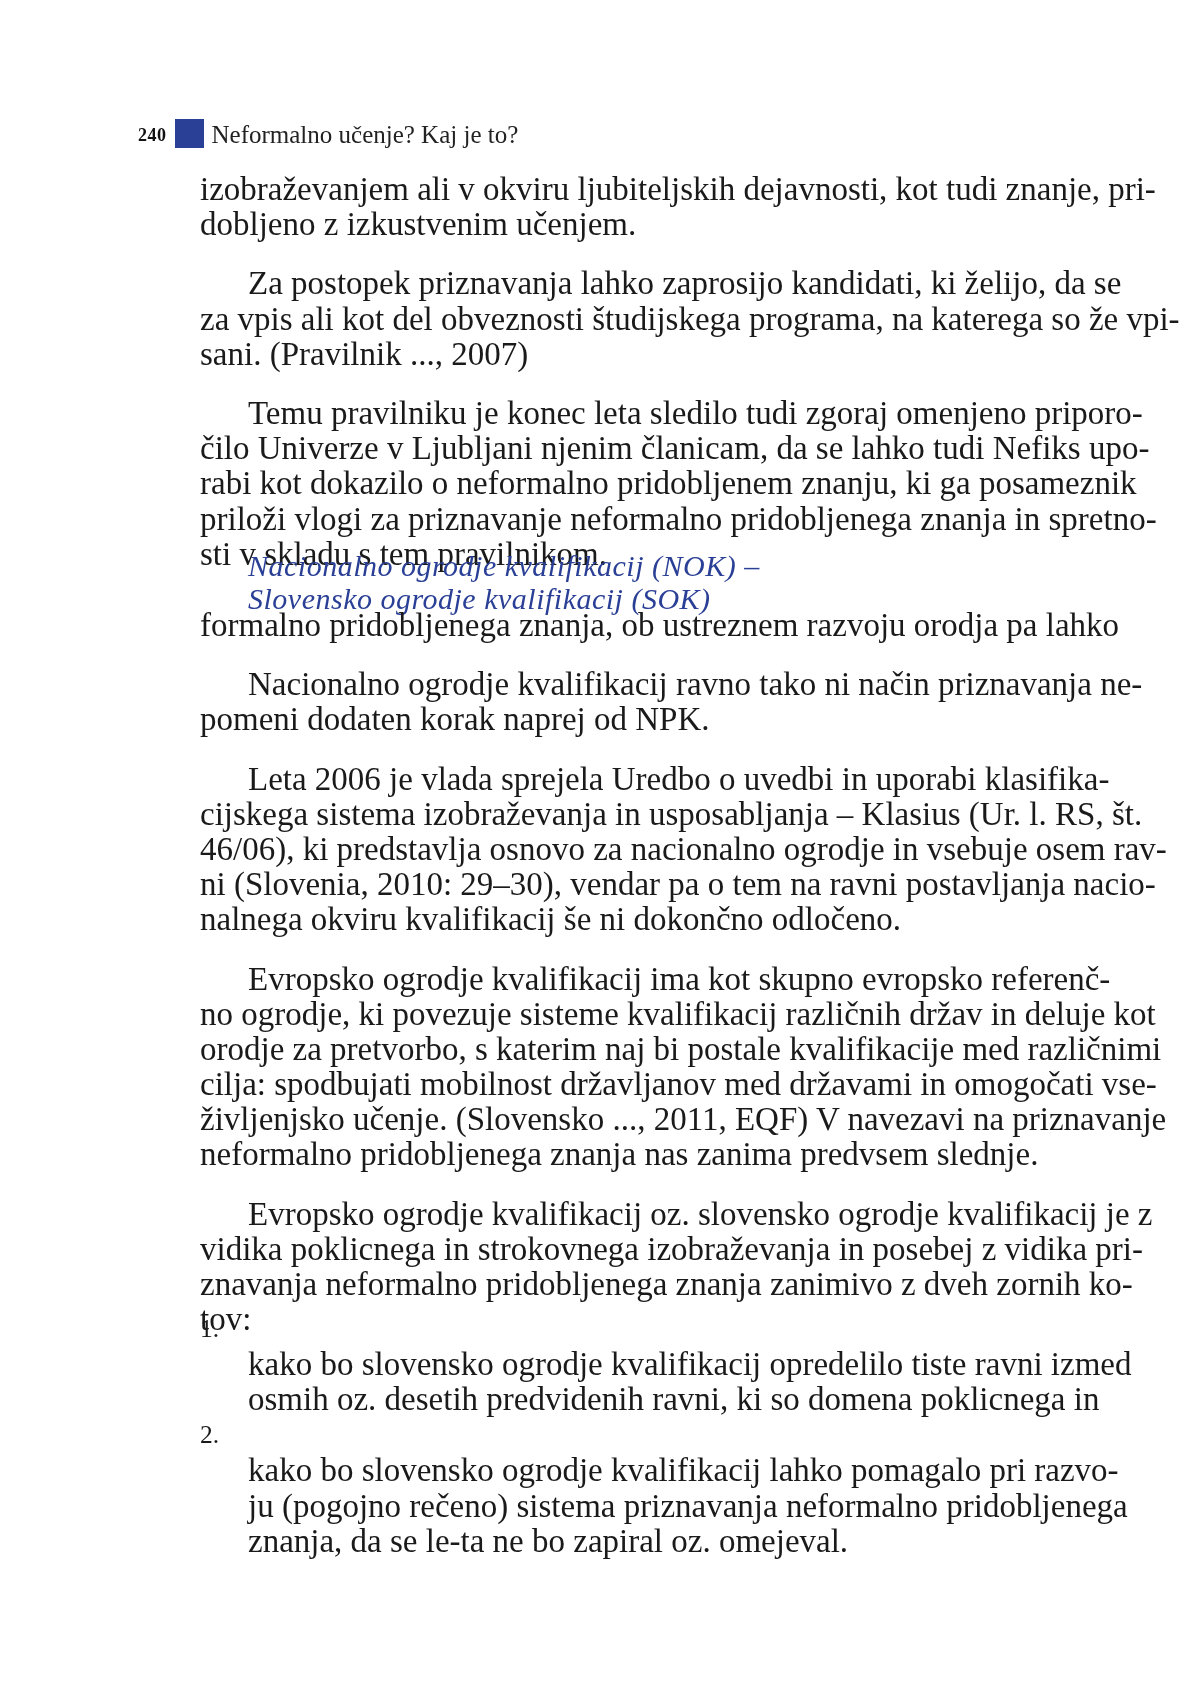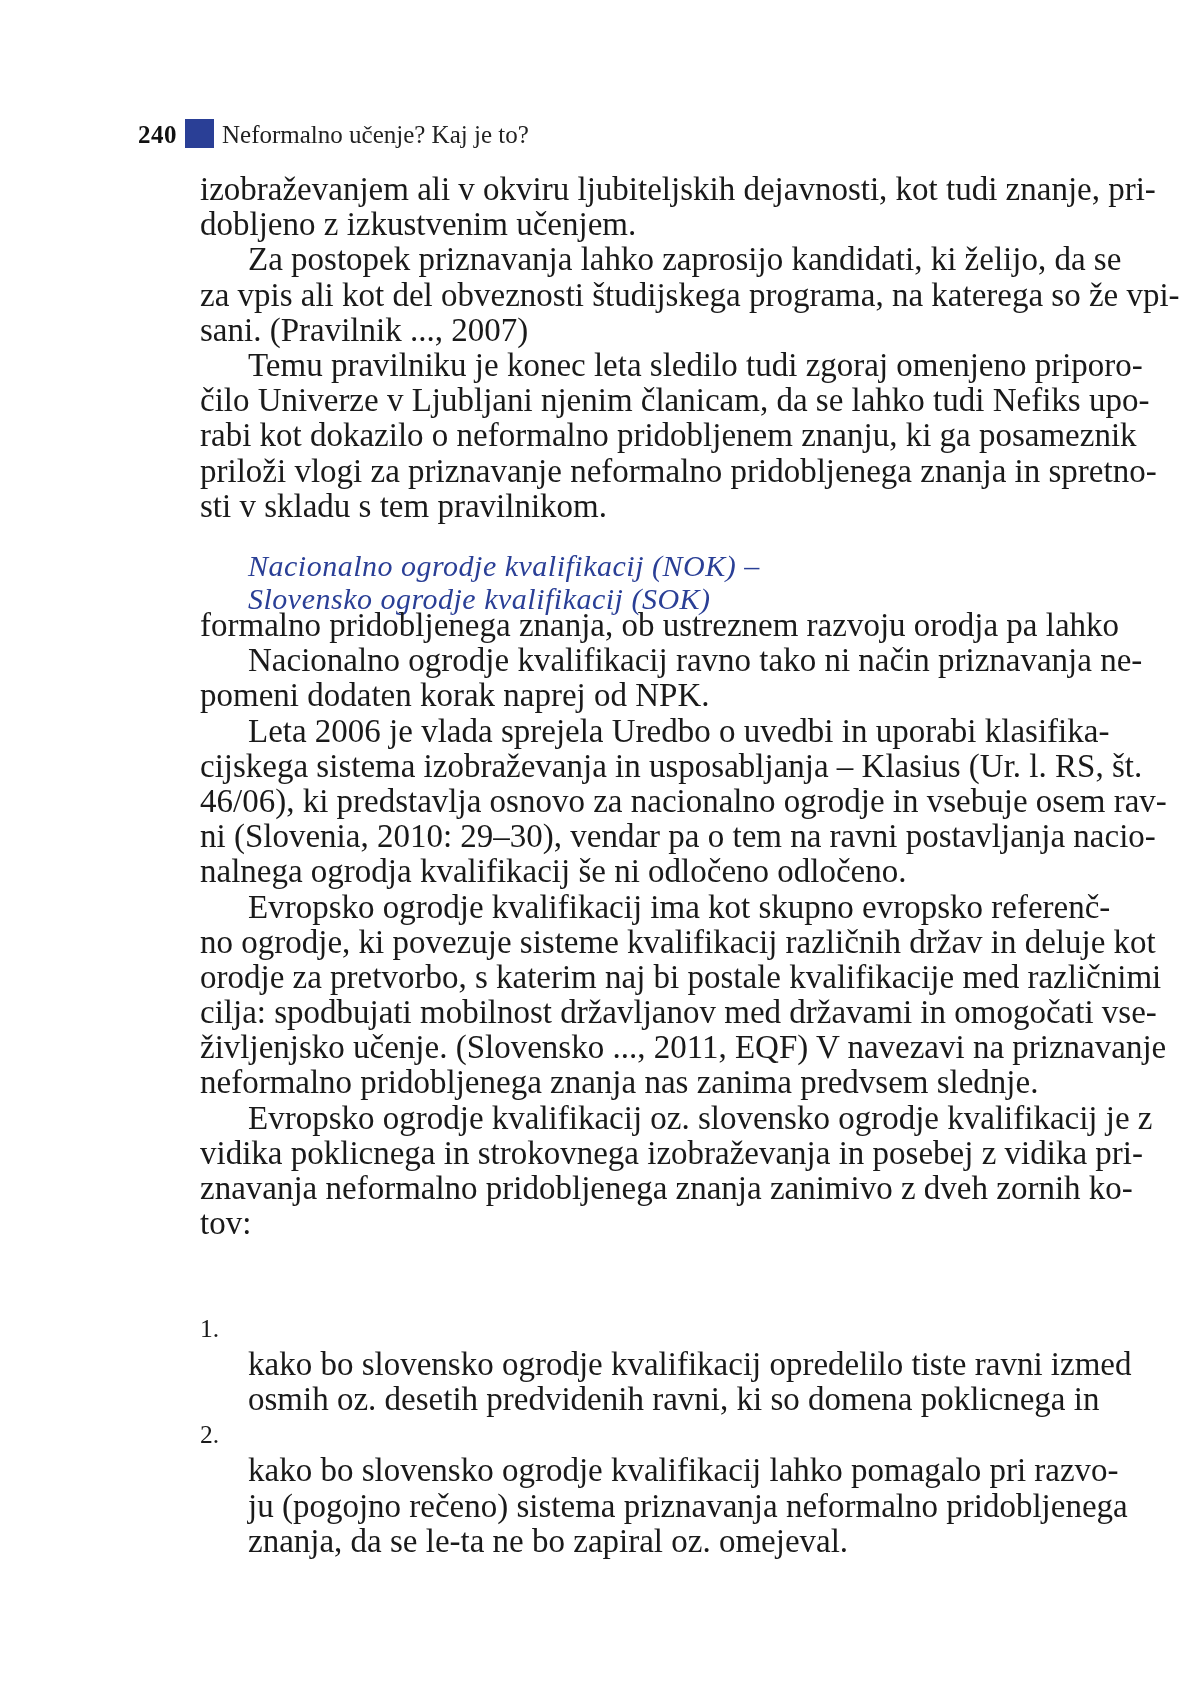--- a/index.html
+++ b/index.html
@@ -1,25 +1,25 @@
 <!DOCTYPE html>
 <html><head>
 <meta charset="utf-8">
 <style>
   html, body { margin: 0; padding: 0; background: #ffffff; }
   body { width: 1187px; height: 1684px; position: relative; overflow: hidden;
          font-family: "Liberation Serif", "DejaVu Serif", serif; color: #1a1a1a; }
   .header { position: absolute; left: 138px; top: 118px; height: 30px; display: flex; align-items: flex-end; }
-  .page-num { font-weight: bold; font-size: 25px; line-height: 26px; color: #111; letter-spacing: 0.5px; }
+  .page-num { font-weight: bold; font-size: 18px; line-height: 26px; color: #111; letter-spacing: 0.5px; }
   .blue-square { width: 29px; height: 29px; background: #2a3f96; margin: 0 8px 0 8px; }
   .running-title { font-size: 25px; line-height: 26px; color: #222; }
   .text-block { position: absolute; left: 200px; width: 830px; }
   .line { font-size: 33px; line-height: 35.2px; height: 35.2px; white-space: nowrap; text-align: justify; text-align-last: justify; }
   .line.last { text-align-last: left; }
-  .line.indent { padding-left: 48px; }
+  .line.indent { padding-left: 48px; margin-top: 24px; }
   .heading { position: absolute; left: 248px; color: #2a3f96; font-style: italic; font-size: 30px; line-height: 33px; letter-spacing: 0.5px; }
   .list-item { display: flex; }
   .list-num { width: 48px; flex: none; font-size: 25.5px; line-height: 35.2px; }
   .list-body { width: 782px; margin-top: 36px; }
 </style>
 </head>
 <body>
 
 <div class="header">
   <span class="page-num">240</span>
@@ -46,21 +46,21 @@
 </div>
 
 <div class="text-block" id="block2" style="top:608px;">
     <div class="line">formalno pridobljenega znanja, ob ustreznem razvoju orodja pa lahko</div>
     <div class="line indent">Nacionalno ogrodje kvalifikacij ravno tako ni način priznavanja ne-</div>
     <div class="line last">pomeni dodaten korak naprej od NPK.</div>
     <div class="line indent">Leta 2006 je vlada sprejela Uredbo o uvedbi in uporabi klasifika-</div>
     <div class="line">cijskega sistema izobraževanja in usposabljanja – Klasius (Ur. l. RS, št.</div>
     <div class="line">46/06), ki predstavlja osnovo za nacionalno ogrodje in vsebuje osem rav-</div>
     <div class="line">ni (Slovenia, 2010: 29–30), vendar pa o tem na ravni postavljanja nacio-</div>
-    <div class="line last">nalnega ogrodja kvalifikacij še ni odločeno odločeno.</div>
+    <div class="line last">nalnega okviru kvalifikacij še ni dokončno odločeno.</div>
     <div class="line indent">Evropsko ogrodje kvalifikacij ima kot skupno evropsko referenč-</div>
     <div class="line">no ogrodje, ki povezuje sisteme kvalifikacij različnih držav in deluje kot</div>
     <div class="line">orodje za pretvorbo, s katerim naj bi postale kvalifikacije med različnimi</div>
     <div class="line">cilja: spodbujati mobilnost državljanov med državami in omogočati vse-</div>
     <div class="line">življenjsko učenje. (Slovensko ..., 2011, EQF) V navezavi na priznavanje</div>
     <div class="line last">neformalno pridobljenega znanja nas zanima predvsem slednje.</div>
     <div class="line indent">Evropsko ogrodje kvalifikacij oz. slovensko ogrodje kvalifikacij je z</div>
     <div class="line">vidika poklicnega in strokovnega izobraževanja in posebej z vidika pri-</div>
     <div class="line">znavanja neformalno pridobljenega znanja zanimivo z dveh zornih ko-</div>
     <div class="line last">tov:</div>

